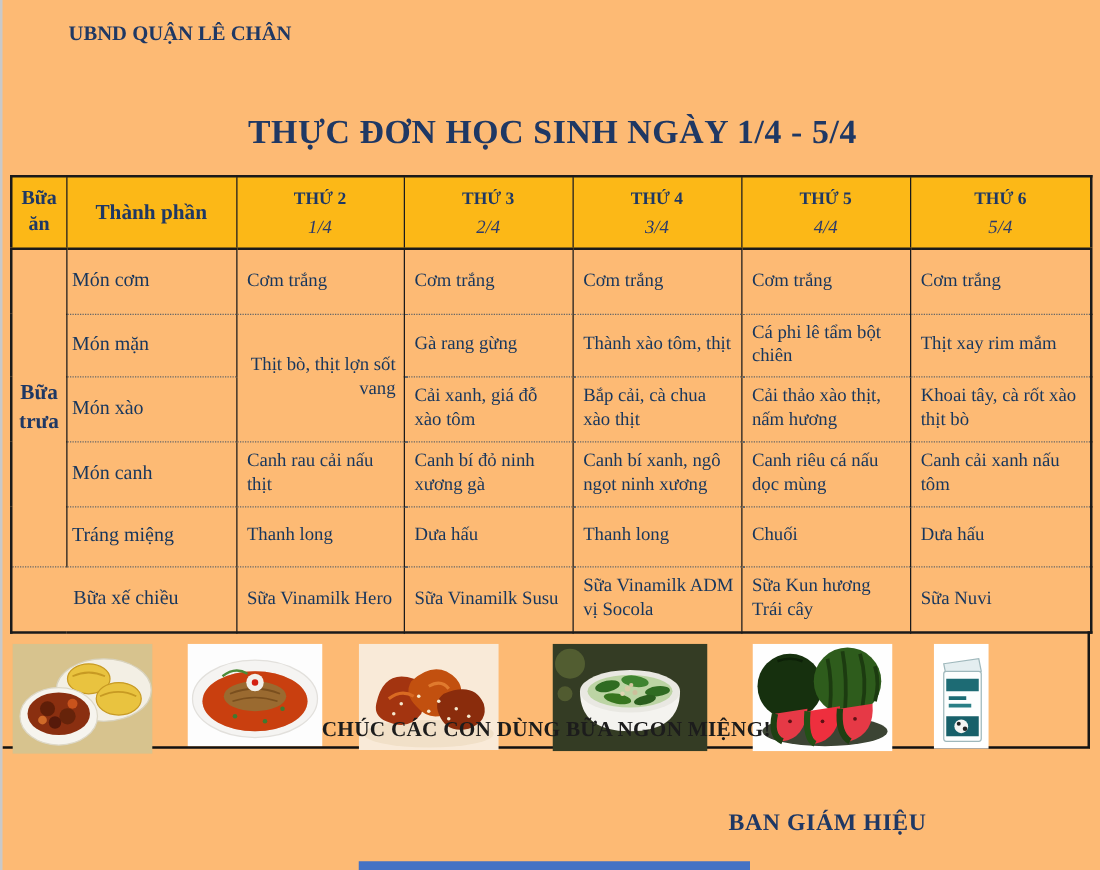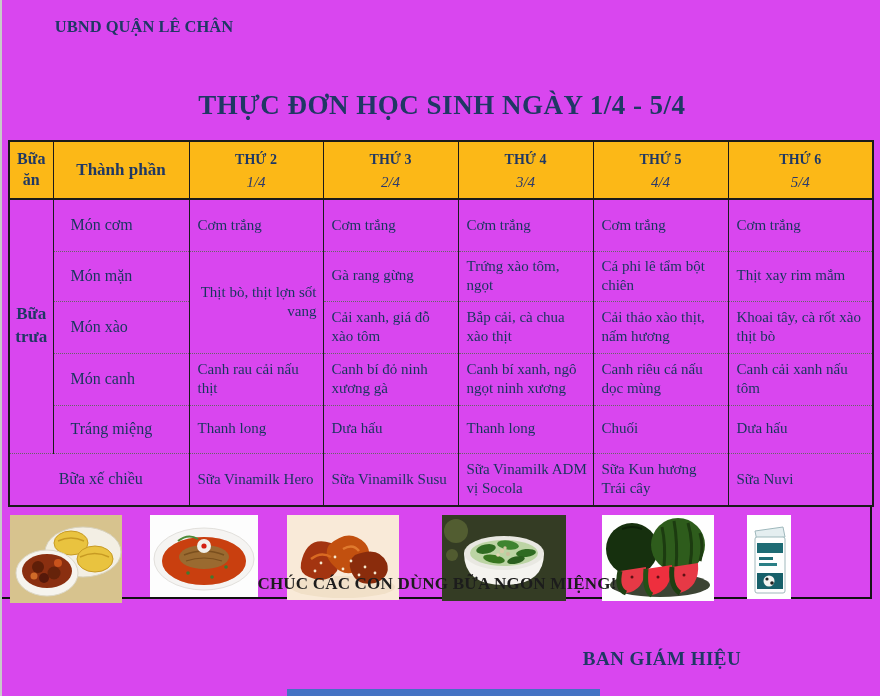--- a/index.html
+++ b/index.html
@@ -1,19 +1,19 @@
 <!DOCTYPE html>
 <html><head>
 <meta charset="utf-8">
 <style>
   * { box-sizing: border-box; margin: 0; padding: 0; }
   body { background: #fff; font-family: "Liberation Serif", serif; }
   .page {
     position: relative; width: 880px; height: 696px;
-    background: #d946ef; overflow: hidden;
+    background: #fdba74; overflow: hidden;
     border-left: 2px solid #c9c9c9;
   }
   
   .school-block { position: absolute; top: 14px; left: 4px; width: 276px; text-align: center; }
   .school-line { font-weight: bold; color: #1f3864; font-size: 16.5px; line-height: 1.55; }
   .underlined { border-bottom: 1.6px solid #1f3864; padding-bottom: 1px; }
   
   .doc-title {
     position: absolute; top: 90px; left: 0; width: 880px;
     text-align: center; font-weight: bold; color: #1f3864; font-size: 27px;
@@ -32,21 +32,21 @@
   .day-name { font-weight: bold; font-size: 14px; margin-top: 2px; }
   .day-date { font-style: italic; font-weight: normal; font-size: 15px; color: #2c3a6b; margin-top: 6px; }
   tbody td { border-top: 1px dotted #666; border-bottom: 1px dotted #666; color: #17365d; font-size: 15px; padding: 3px 5px 3px 8px; line-height: 1.3; }
   tbody tr.r0 td { height: 52px; }
   tbody tr.r1 td { height: 50px; }
   tbody tr.r2 td { height: 52px; }
   tbody tr.r3 td { height: 52px; }
   tbody tr.r4 td { height: 48px; }
   tbody tr.r5 td { height: 53px; }
   td.group-cell { text-align: center; font-weight: bold; font-size: 17px; color: #1f3864; line-height: 1.35; padding: 0; }
-  td.row-label { font-size: 16px; padding-left: 17px; }
+  td.row-label { font-size: 16px; padding-left: 4px; }
   td.merged-dish { text-align: right; padding: 3px 6px; }
   td.afternoon-label { text-align: center; font-size: 16px; }
   
   .photo-section {
     position: absolute; top: 505px; left: 0; width: 870px; height: 94px;
     border-right: 2px solid #161616; border-bottom: 2px solid #111;
   }
   .photo { position: absolute; top: 10px; }
   .photo svg { display: block; }
   .wish {
@@ -123,21 +123,21 @@
         <td>Cơm trắng</td>
         <td>Cơm trắng</td>
         <td>Cơm trắng</td>
         <td>Cơm trắng</td>
         <td>Cơm trắng</td>
       </tr>
       <tr class="r1">
         <td class="row-label">Món mặn</td>
         <td class="merged-dish" rowspan="2">Thịt bò, thịt lợn sốt vang</td>
         <td>Gà rang gừng</td>
-        <td>Trứng xào tôm, ngọt</td>
+        <td>Thành xào tôm, thịt</td>
         <td>Cá phi lê tẩm bột chiên</td>
         <td>Thịt xay rim mắm</td>
       </tr>
       <tr class="r2">
         <td class="row-label">Món xào</td>
         <td>Cải xanh, giá đỗ xào tôm</td>
         <td>Bắp cải, cà chua xào thịt</td>
         <td>Cải thảo xào thịt, nấm hương</td>
         <td>Khoai tây, cà rốt xào thịt bò</td>
       </tr>

